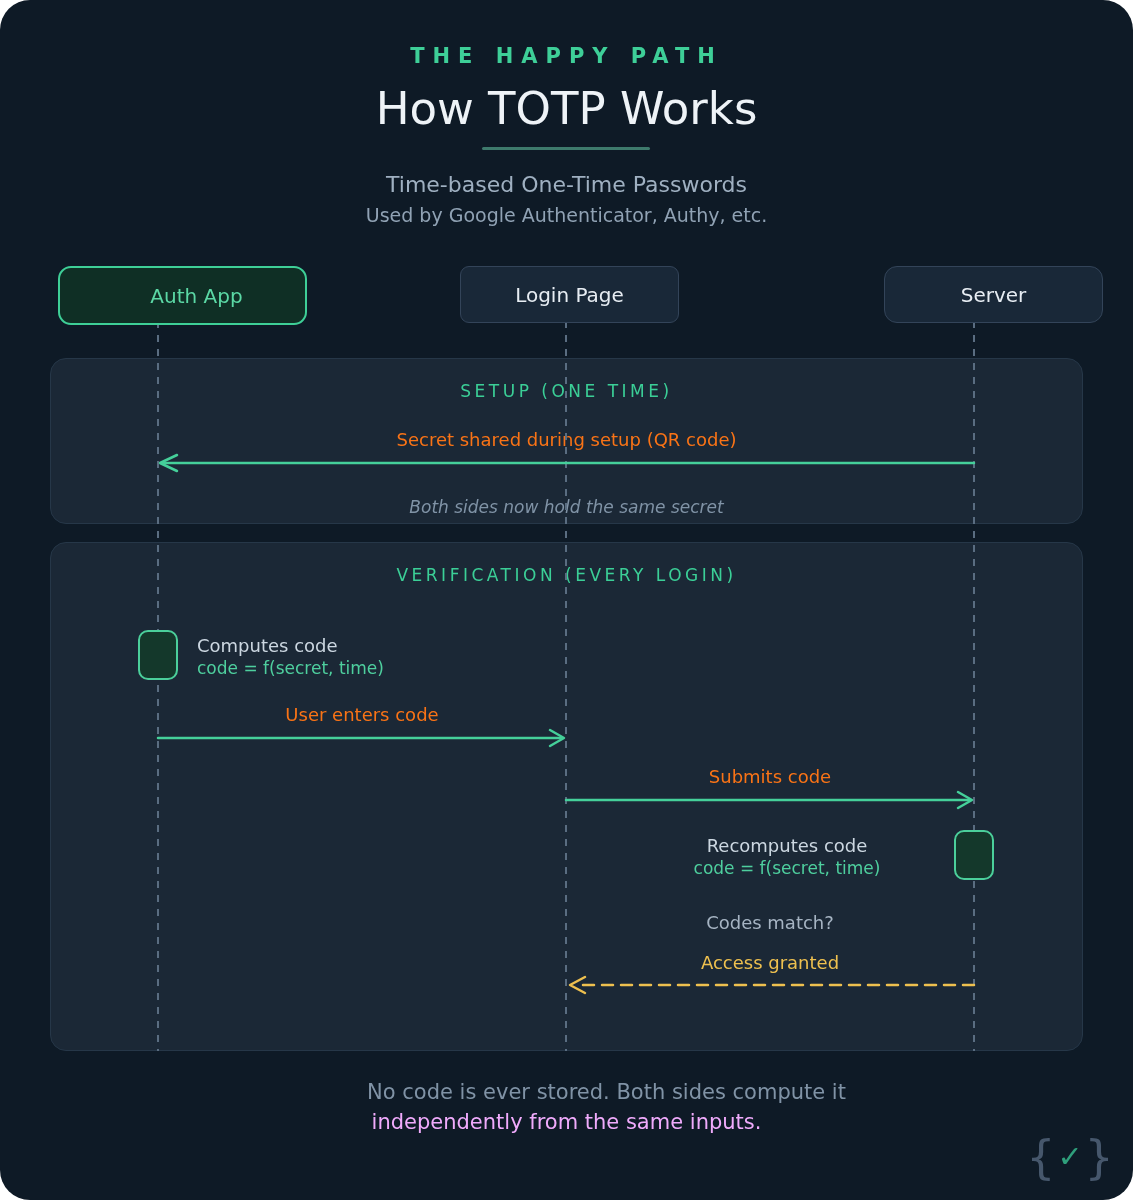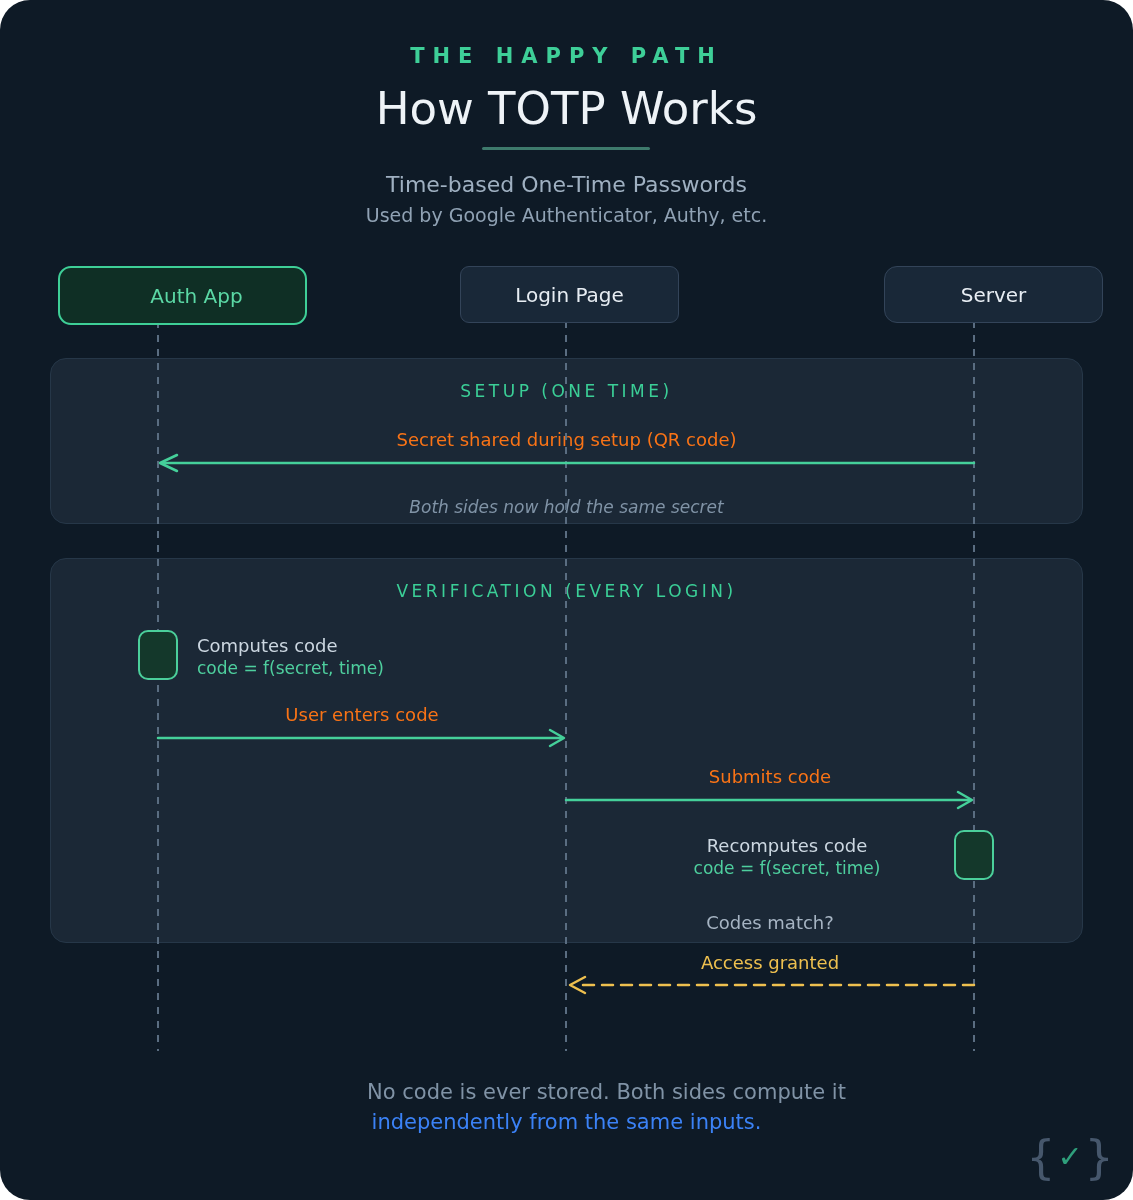--- a/index.html
+++ b/index.html
@@ -23,40 +23,40 @@
   .actor-slate{background:#192838;border:1px solid #334459;color:#e7edf3;}
 
   
   .lifeline{top:321px;height:730px;width:2px;z-index:2;
     background:repeating-linear-gradient(180deg,#5a6d81 0 7px,transparent 7px 14px);}
 
   
   .panel{left:50px;width:1033px;background:#1b2836;border:1px solid #263748;
     border-radius:16px;z-index:1;box-sizing:border-box;}
   .panel-setup{top:358px;height:166px;}
-  .panel-verify{top:558px;height:385px;}
+  .panel-verify{top:542px;height:509px;}
   .panel-title{font-size:17px;letter-spacing:3.5px;color:#3bcf97;font-weight:400;}
 
   .msg-label{font-size:18px;color:#f97316;z-index:4;}
   .note{font-size:17px;color:#8093a6;font-style:italic;z-index:4;}
   .question{font-size:18px;color:#a6b4c3;z-index:4;}
   .amber-label{font-size:18px;color:#eec04f;z-index:4;}
 
   
   .activation{width:40px;height:50px;background:#14382b;border:2px solid #4bcf9b;
     border-radius:10px;z-index:6;box-sizing:border-box;}
   .act-text{z-index:4;}
   .act-title{font-size:18px;color:#ccd7e1;line-height:1.3;}
   .act-code{font-size:17px;color:#4ecf9e;line-height:1.35;}
 
   .arrows{left:0;top:0;z-index:3;pointer-events:none;}
 
   
   .footer-line1{top:1080px;font-size:21px;color:#8093a6;margin-left:40px;}
-  .footer-line2{top:1110px;font-size:21px;color:#3b82f6;}
+  .footer-line2{top:1110px;font-size:21px;color:#f0abfc;}
 
   .logo{top:1126px;left:1034px;width:72px;height:62px;display:flex;align-items:center;
     justify-content:center;z-index:5;}
   .logo .brace{font-size:46px;color:#46576c;font-weight:400;line-height:1;}
   .logo .check{font-size:30px;color:#2f9f7b;margin:0 2px;line-height:1;}
 </style>
 </head>
 <body>
 
 <div class="card">

